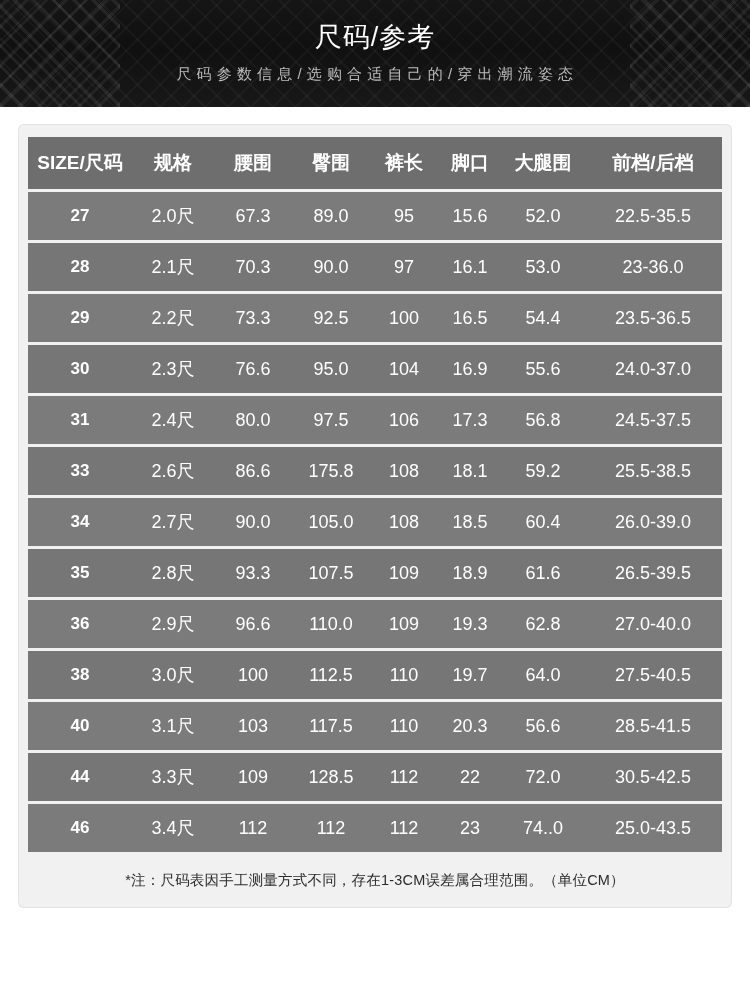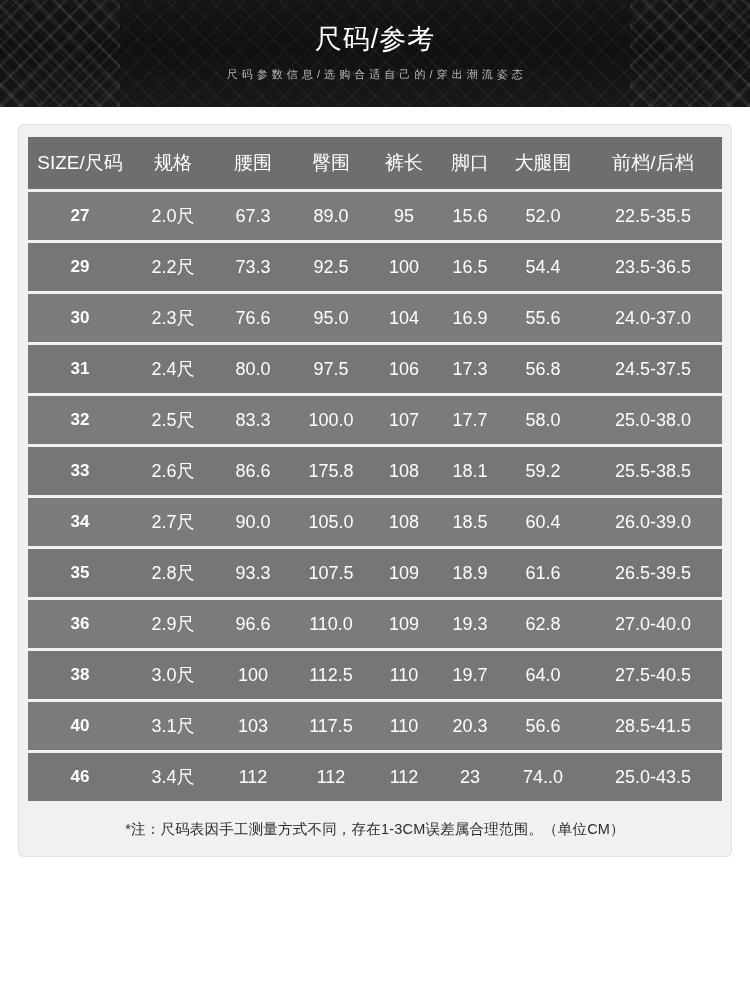--- a/index.html
+++ b/index.html
@@ -52,21 +52,21 @@
     color: #ffffff;
     font-size: 27px;
     letter-spacing: 1px;
     font-weight: 400;
     line-height: 1.1;
     margin-bottom: 12px;
     z-index: 2;
   }
   .banner-sub {
     color: #bdbdbd;
-    font-size: 11px;
+    font-size: 15px;
     letter-spacing: 0.5px;
     z-index: 2;
   }
 
   
   .table-wrap {
     position: relative;
     margin: 17px 18px 0 18px;
     width: 714px;
     background: #f1f1f1;
@@ -86,21 +86,21 @@
     color: #ffffff;
     font-size: 18px;
     height: 48px;
     vertical-align: middle;
     font-weight: 400;
     white-space: nowrap;
   }
   table.size-table thead th {
     background: #6e6e6e;
     font-size: 19px;
-    font-weight: 400;
+    font-weight: 700;
     height: 52px;
     text-align: center;
   }
   table.size-table tbody td {
     background: #7b7b7b;
   }
   table.size-table tbody tr:nth-child(even) td {
     background: #767676;
   }
   table.size-table tbody td.col-size {
@@ -164,20 +164,30 @@
           <td class="col-size">27</td>
           <td>2.0尺</td>
           <td>67.3</td>
           <td>89.0</td>
           <td>95</td>
           <td>15.6</td>
           <td>52.0</td>
           <td>22.5-35.5</td>
         </tr>
         <tr>
+          <td class="col-size">28</td>
+          <td>2.1尺</td>
+          <td>70.3</td>
+          <td>90.0</td>
+          <td>97</td>
+          <td>16.1</td>
+          <td>53.0</td>
+          <td>23-36.0</td>
+        </tr>
+        <tr>
           <td class="col-size">29</td>
           <td>2.2尺</td>
           <td>73.3</td>
           <td>92.5</td>
           <td>100</td>
           <td>16.5</td>
           <td>54.4</td>
           <td>23.5-36.5</td>
         </tr>
         <tr>
@@ -194,30 +204,20 @@
           <td class="col-size">31</td>
           <td>2.4尺</td>
           <td>80.0</td>
           <td>97.5</td>
           <td>106</td>
           <td>17.3</td>
           <td>56.8</td>
           <td>24.5-37.5</td>
         </tr>
         <tr>
-          <td class="col-size">32</td>
-          <td>2.5尺</td>
-          <td>83.3</td>
-          <td>100.0</td>
-          <td>107</td>
-          <td>17.7</td>
-          <td>58.0</td>
-          <td>25.0-38.0</td>
-        </tr>
-        <tr>
           <td class="col-size">33</td>
           <td>2.6尺</td>
           <td>86.6</td>
           <td>175.8</td>
           <td>108</td>
           <td>18.1</td>
           <td>59.2</td>
           <td>25.5-38.5</td>
         </tr>
         <tr>
@@ -264,20 +264,30 @@
           <td class="col-size">40</td>
           <td>3.1尺</td>
           <td>103</td>
           <td>117.5</td>
           <td>110</td>
           <td>20.3</td>
           <td>56.6</td>
           <td>28.5-41.5</td>
         </tr>
         <tr>
+          <td class="col-size">44</td>
+          <td>3.3尺</td>
+          <td>109</td>
+          <td>128.5</td>
+          <td>112</td>
+          <td>22</td>
+          <td>72.0</td>
+          <td>30.5-42.5</td>
+        </tr>
+        <tr>
           <td class="col-size">46</td>
           <td>3.4尺</td>
           <td>112</td>
           <td>112</td>
           <td>112</td>
           <td>23</td>
           <td>74..0</td>
           <td>25.0-43.5</td>
         </tr>
       </tbody>

